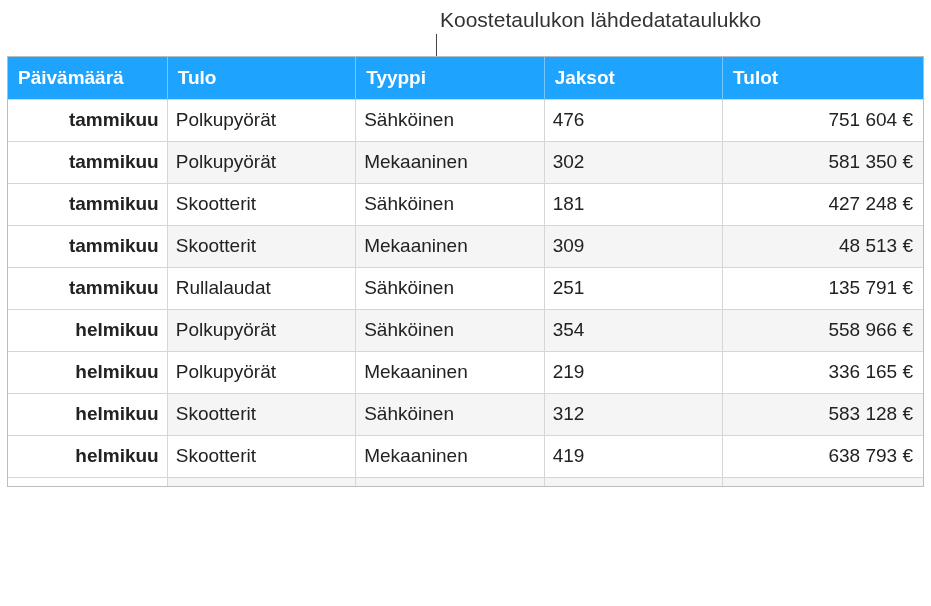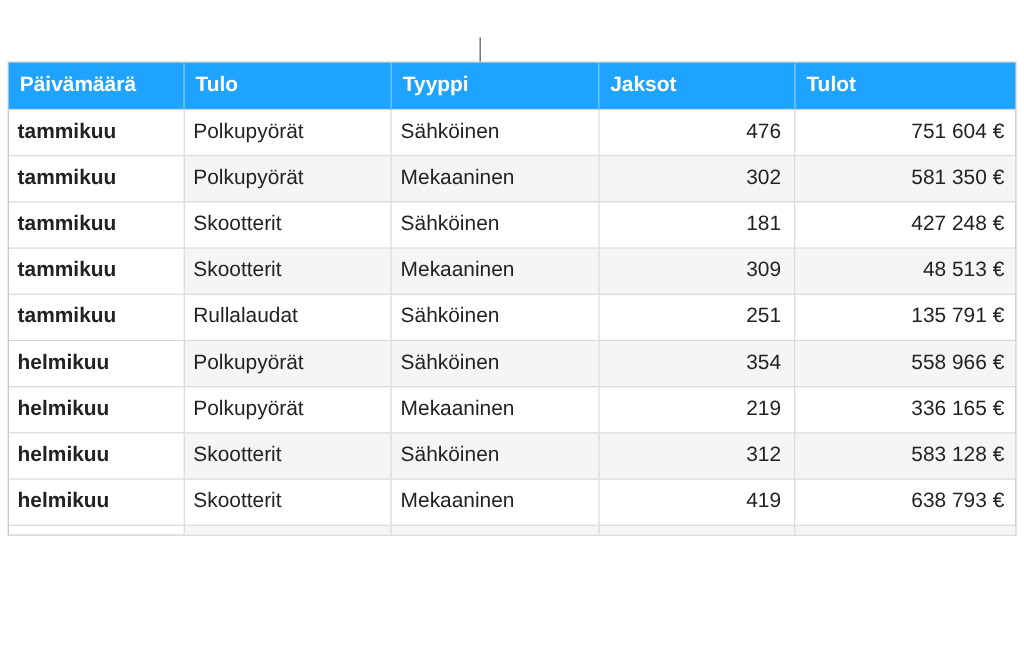--- a/index.html
+++ b/index.html
@@ -65,45 +65,46 @@
       padding: 8px 10px 9px 8px;
       border-top: 1px solid #d6d6d6;
       border-right: 1px solid #d6d6d6;
       font-size: 19px;
       color: #222;
       height: 24px;
       vertical-align: middle;
     }
     td:last-child { border-right: none; }
     td.col-date {
+      text-align: right;
       font-weight: 700;
       padding-right: 8px;
     }
     td.col-num {
-      text-align: right;
+      text-align: left;
       padding-right: 12px;
     }
     td.col-cur {
       text-align: right;
       padding-right: 10px;
     }
     tr.alt td.shade {
       background: #f5f5f5;
     }
     tr.empty td {
       height: 8px;
       padding-top: 0;
       padding-bottom: 0;
     }
   </style>
 </head>
 <body>
 
 <div class="callout">
-  <br>
+  <span>Koostetaulukon lähdedatataulukko</span><br>
 </div>
 <div class="callout-line-wrap">
   <div class="callout-line"></div>
 </div>
 
 <div class="table-outer">
   <table>
     <colgroup>
       <col class="c1">
         <col class="c2">

